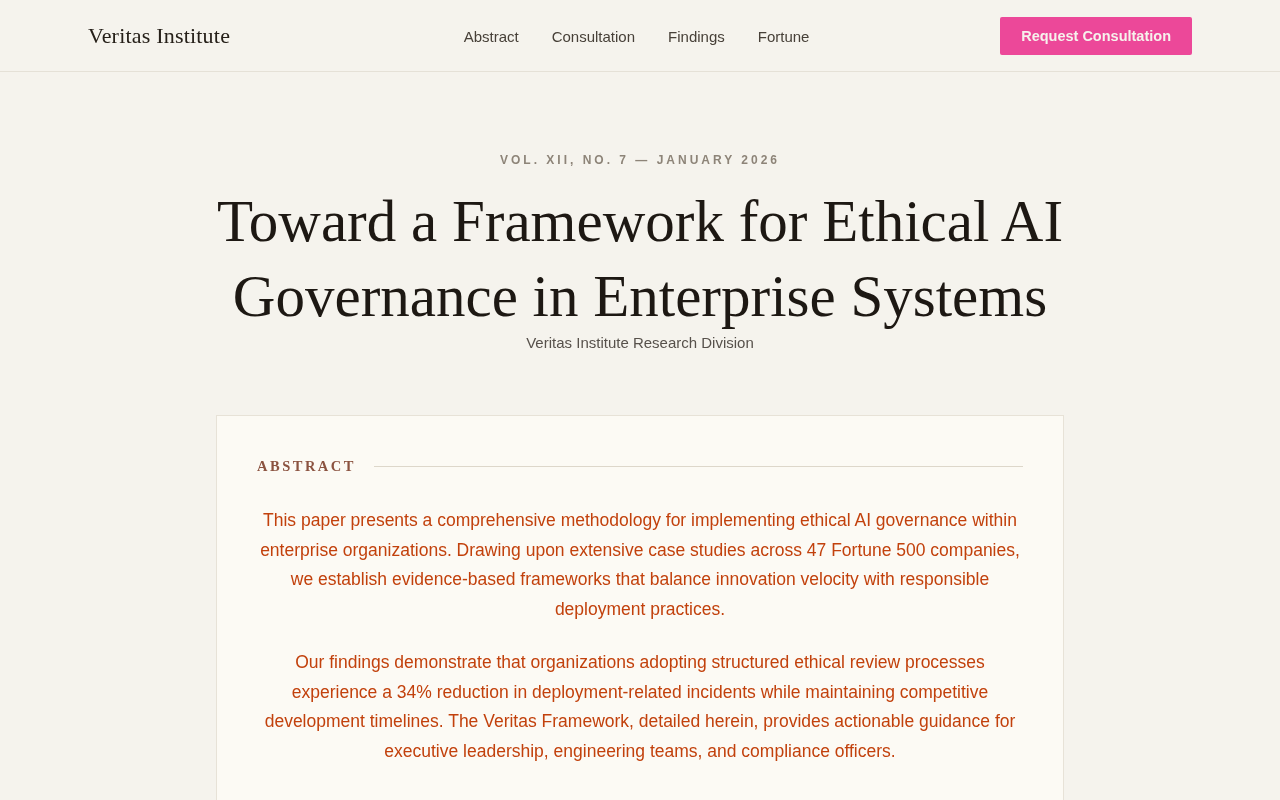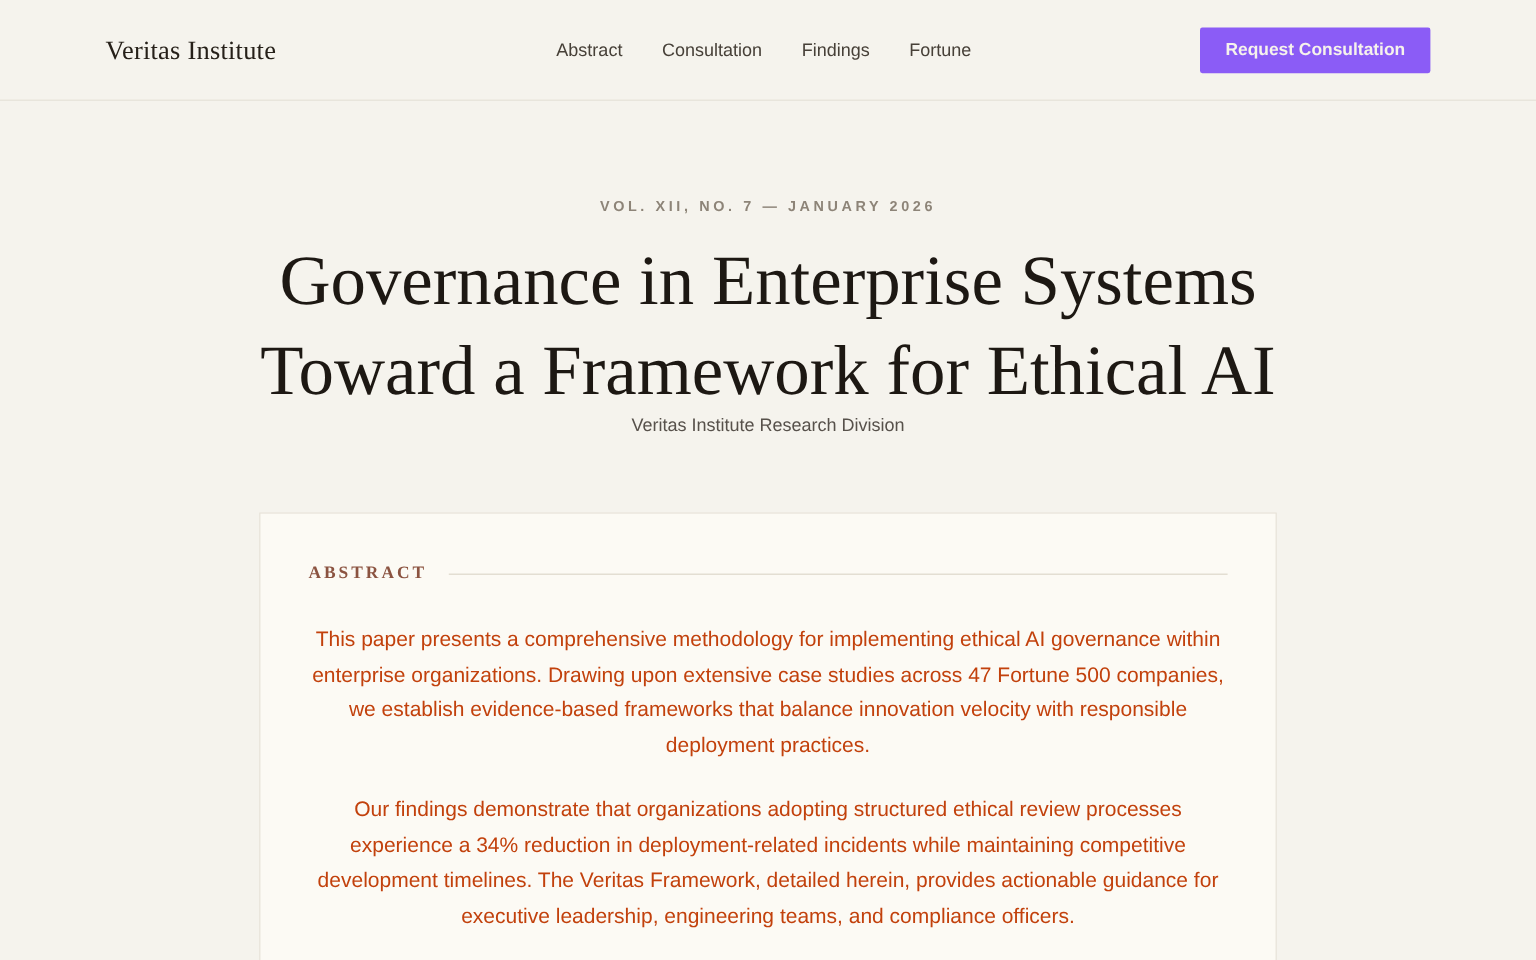--- a/index.html
+++ b/index.html
@@ -9,21 +9,21 @@
     width: 1280px;
     height: 800px;
     overflow: hidden;
     background: #f5f3ed;
     font-family: "Liberation Sans", sans-serif;
   }
 
   
   .site-header {
     position: relative;
-    height: 84px;
+    height: 72px;
     padding: 0 88px;
     border-bottom: 1px solid #e5e1d7;
     display: flex;
     align-items: center;
     justify-content: space-between;
     background: #f5f3ed;
   }
   .brand {
     font-family: "Liberation Serif", serif;
     font-size: 22px;
@@ -41,21 +41,21 @@
     gap: 33px;
   }
   .main-nav a {
     font-size: 15px;
     color: #474038;
     text-decoration: none;
     white-space: nowrap;
     cursor: pointer;
   }
   .cta-button {
-    background: #8b5cf6;
+    background: #ec4899;
     color: #f6f2ec;
     font-family: "Liberation Sans", sans-serif;
     font-size: 14.5px;
     font-weight: 700;
     padding: 11px 21px;
     border: none;
     border-radius: 2px;
     cursor: pointer;
     white-space: nowrap;
   }
@@ -136,22 +136,22 @@
     <a href="#">Fortune</a>
   </nav>
 
   <button class="cta-button">Request Consultation</button>
 </header>
 
 <main class="hero">
   <div class="eyebrow">VOL. XII, NO. 7 — JANUARY 2026</div>
 
   <h1 class="page-title">
+    <span>Toward a Framework for Ethical AI</span>
     <span>Governance in Enterprise Systems</span>
-    <span>Toward a Framework for Ethical AI</span>
   </h1>
 
   <div class="byline">Veritas Institute Research Division</div>
 
   <section class="abstract-card">
     <div class="abstract-head">
       <span class="abstract-label">Abstract</span>
       <span class="abstract-rule"></span>
     </div>
 

